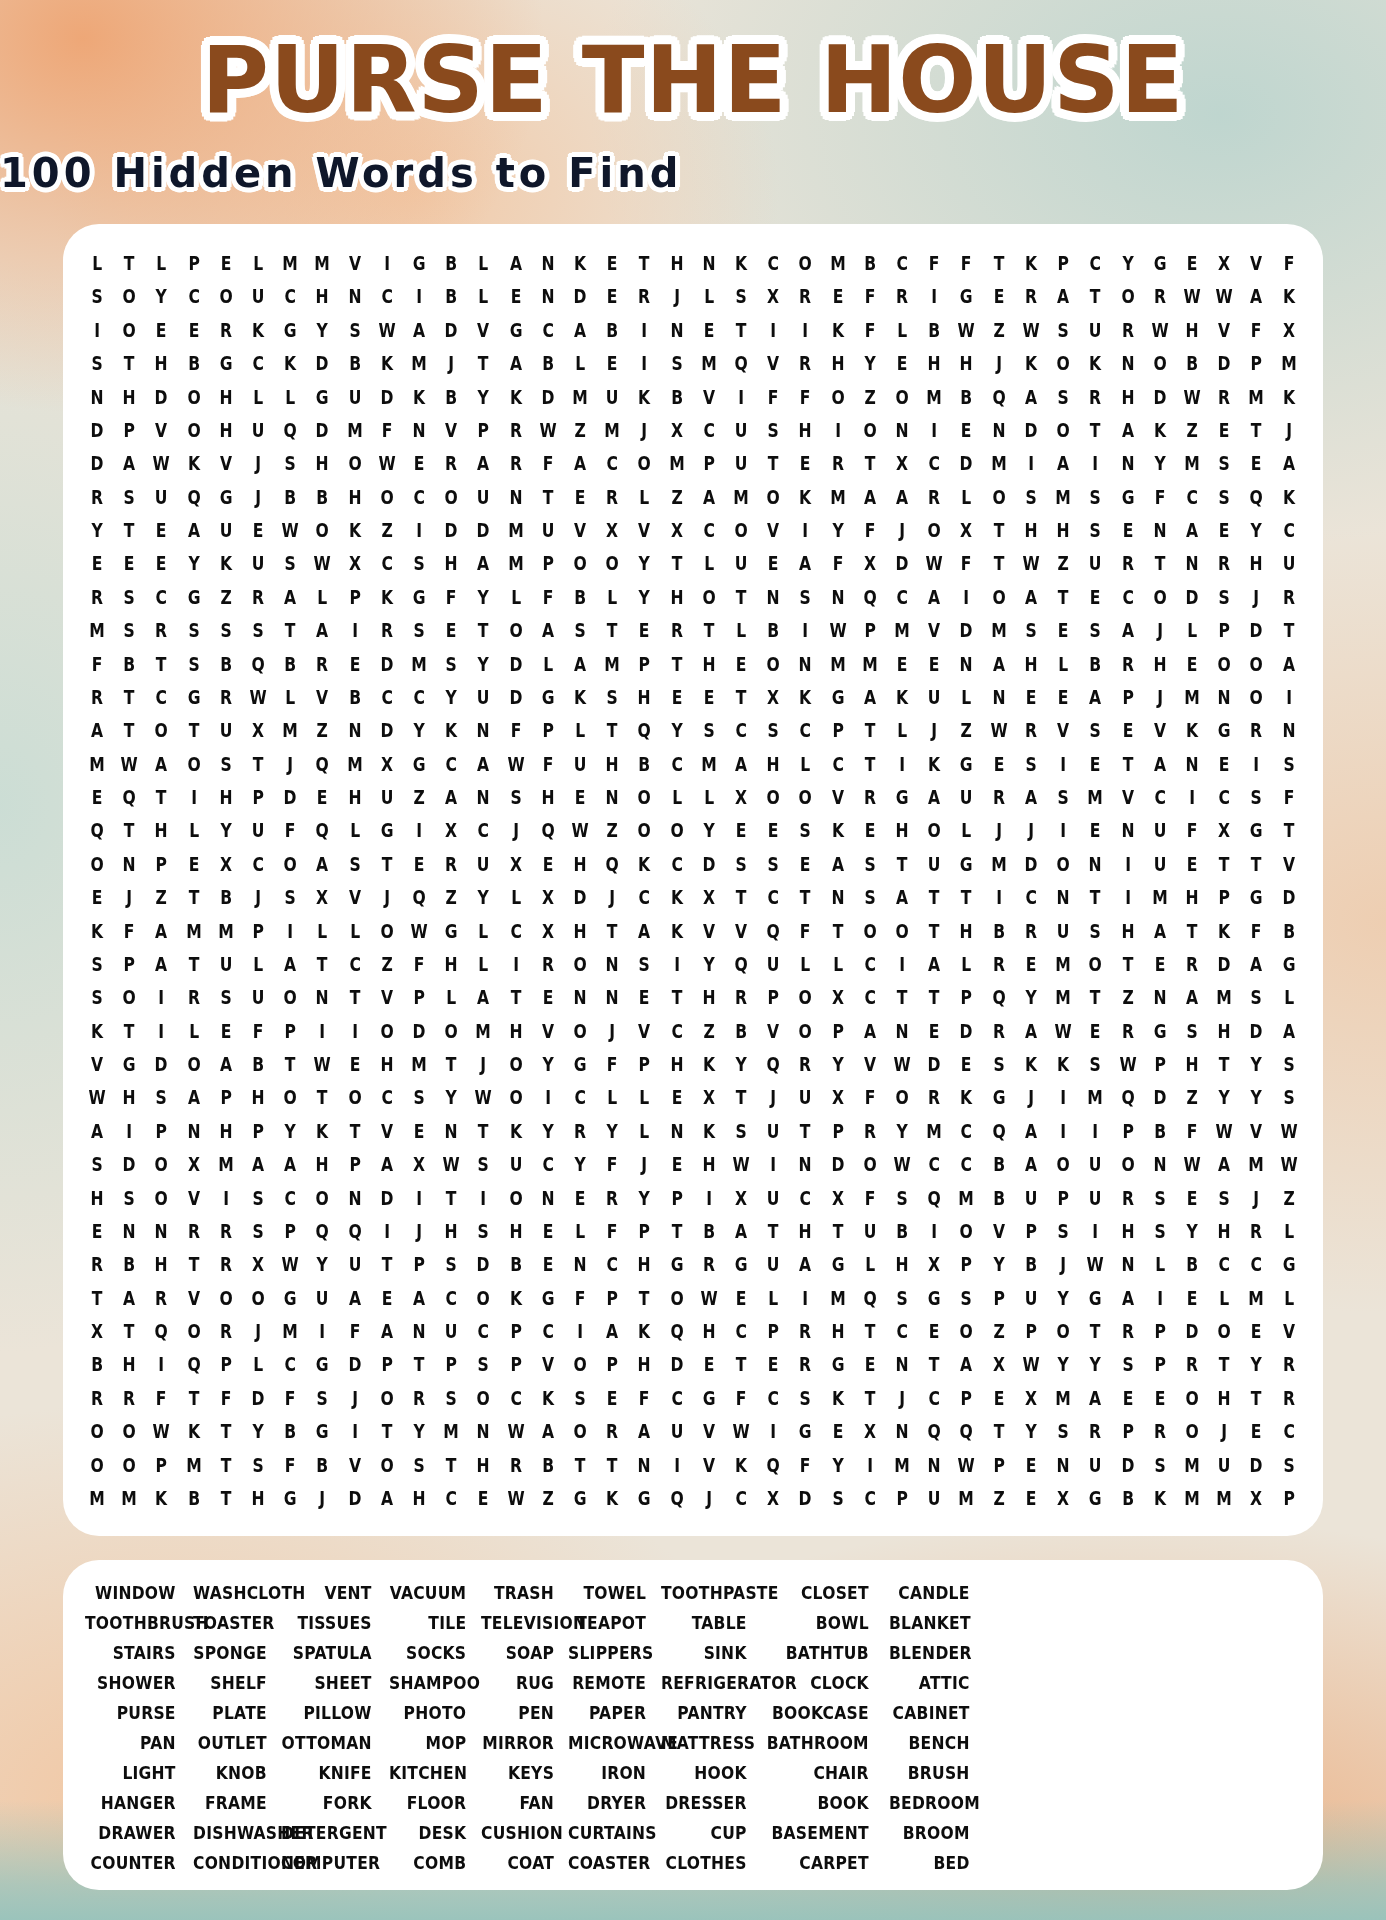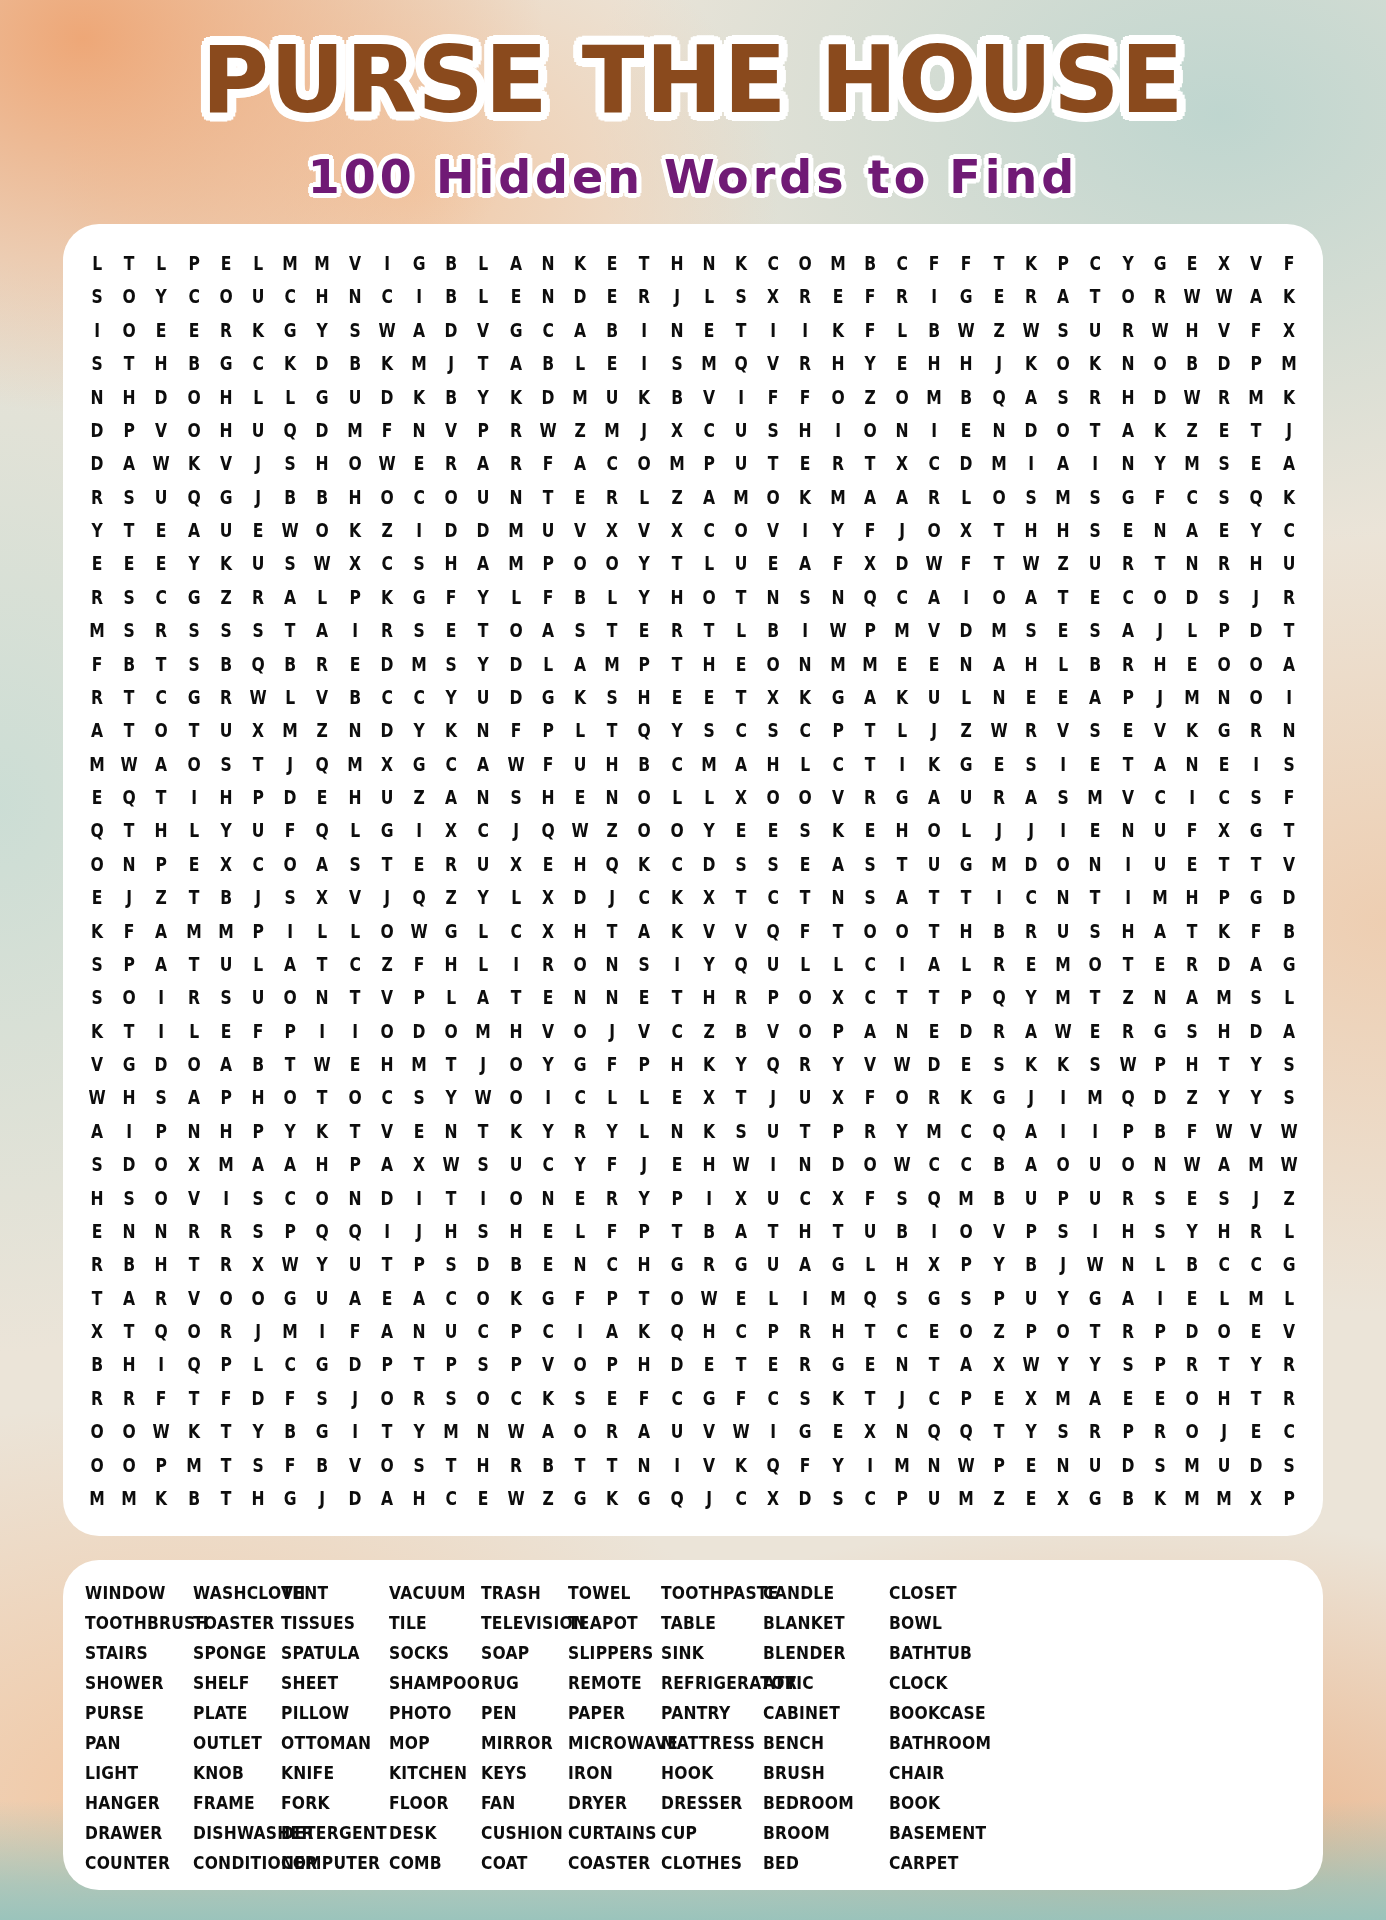--- a/index.html
+++ b/index.html
@@ -20,42 +20,42 @@
   .page-title{
     position:absolute;top:30px;left:0;width:100%;text-align:center;
     font-size:92px;line-height:1.1;font-weight:800;letter-spacing:1px;
     color:#8a4a1d;white-space:nowrap;
     text-shadow:
       9px 0 0 #fff,8px 4px 0 #fff,6px 7px 0 #fff,4px 8px 0 #fff,0 9px 0 #fff,
       -4px 8px 0 #fff,-6px 7px 0 #fff,-8px 4px 0 #fff,-9px 0 0 #fff,-8px -4px 0 #fff,
       -6px -7px 0 #fff,-4px -8px 0 #fff,0 -9px 0 #fff,4px -8px 0 #fff,6px -7px 0 #fff,8px -4px 0 #fff;
   }
   .page-subtitle{
-    position:absolute;top:150px;left:0;width:100%;text-align:center;
-    font-size:46px;font-weight:700;letter-spacing:4px;color:#701a75;white-space:nowrap;
+    position:absolute;top:150px;left:0;width:100%;text-align:left;
+    font-size:40px;font-weight:700;letter-spacing:4px;color:#0f172a;white-space:nowrap;
     text-shadow:
       5px 0 0 #fff,4px 3px 0 #fff,3px 4px 0 #fff,0 5px 0 #fff,-3px 4px 0 #fff,
       -4px 3px 0 #fff,-5px 0 0 #fff,-4px -3px 0 #fff,-3px -4px 0 #fff,0 -5px 0 #fff,
       3px -4px 0 #fff,4px -3px 0 #fff;
   }
   .panel{
     position:absolute;left:63px;width:1260px;background:#ffffff;
     border-radius:36px;box-sizing:border-box;
   }
   .grid-panel{top:224px;height:1312px;padding:22px 18px;}
   .letter-grid{
     width:100%;height:100%;display:flex;flex-direction:column;justify-content:space-between;
   }
   .grid-row{display:flex;flex:1;}
   .cell{
     flex:1;display:flex;align-items:center;justify-content:center;
     font-size:19px;font-weight:700;color:#0d0d0d;
     transform:scaleX(.82) scaleY(1.05);
   }
-  .words-panel{top:1560px;height:330px;padding:18px 0 14px 22px;}
+  .words-panel{top:1560px;height:330px;padding:18px 0 14px 22px;text-align:right;}
   .word-list{
     width:100%;height:100%;display:grid;box-sizing:border-box;
     grid-template-columns:108px 88px 108px 92px 87px 93px 102px 126px 96px 1fr;
   }
   .word-col{display:flex;flex-direction:column;justify-content:space-between;}
   .word{
     font-size:18.5px;font-weight:700;color:#0d0d0d;line-height:30px;
     white-space:nowrap;transform:scaleX(.84);transform-origin:left center;
     letter-spacing:.3px;
   }
@@ -1671,37 +1671,37 @@
         <div class="word">SINK</div>
         <div class="word">REFRIGERATOR</div>
         <div class="word">PANTRY</div>
         <div class="word">MATTRESS</div>
         <div class="word">HOOK</div>
         <div class="word">DRESSER</div>
         <div class="word">CUP</div>
         <div class="word">CLOTHES</div>
       </div>
       <div class="word-col">
+        <div class="word">CLOSET</div>
+        <div class="word">BOWL</div>
+        <div class="word">BATHTUB</div>
+        <div class="word">CLOCK</div>
+        <div class="word">BOOKCASE</div>
+        <div class="word">BATHROOM</div>
+        <div class="word">CHAIR</div>
+        <div class="word">BOOK</div>
+        <div class="word">BASEMENT</div>
+        <div class="word">CARPET</div>
+      </div>
+      <div class="word-col">
         <div class="word">CANDLE</div>
         <div class="word">BLANKET</div>
         <div class="word">BLENDER</div>
         <div class="word">ATTIC</div>
         <div class="word">CABINET</div>
         <div class="word">BENCH</div>
         <div class="word">BRUSH</div>
         <div class="word">BEDROOM</div>
         <div class="word">BROOM</div>
         <div class="word">BED</div>
       </div>
-      <div class="word-col">
-        <div class="word">CLOSET</div>
-        <div class="word">BOWL</div>
-        <div class="word">BATHTUB</div>
-        <div class="word">CLOCK</div>
-        <div class="word">BOOKCASE</div>
-        <div class="word">BATHROOM</div>
-        <div class="word">CHAIR</div>
-        <div class="word">BOOK</div>
-        <div class="word">BASEMENT</div>
-        <div class="word">CARPET</div>
-      </div>
     </div>
 </div>
 
 </body></html>

